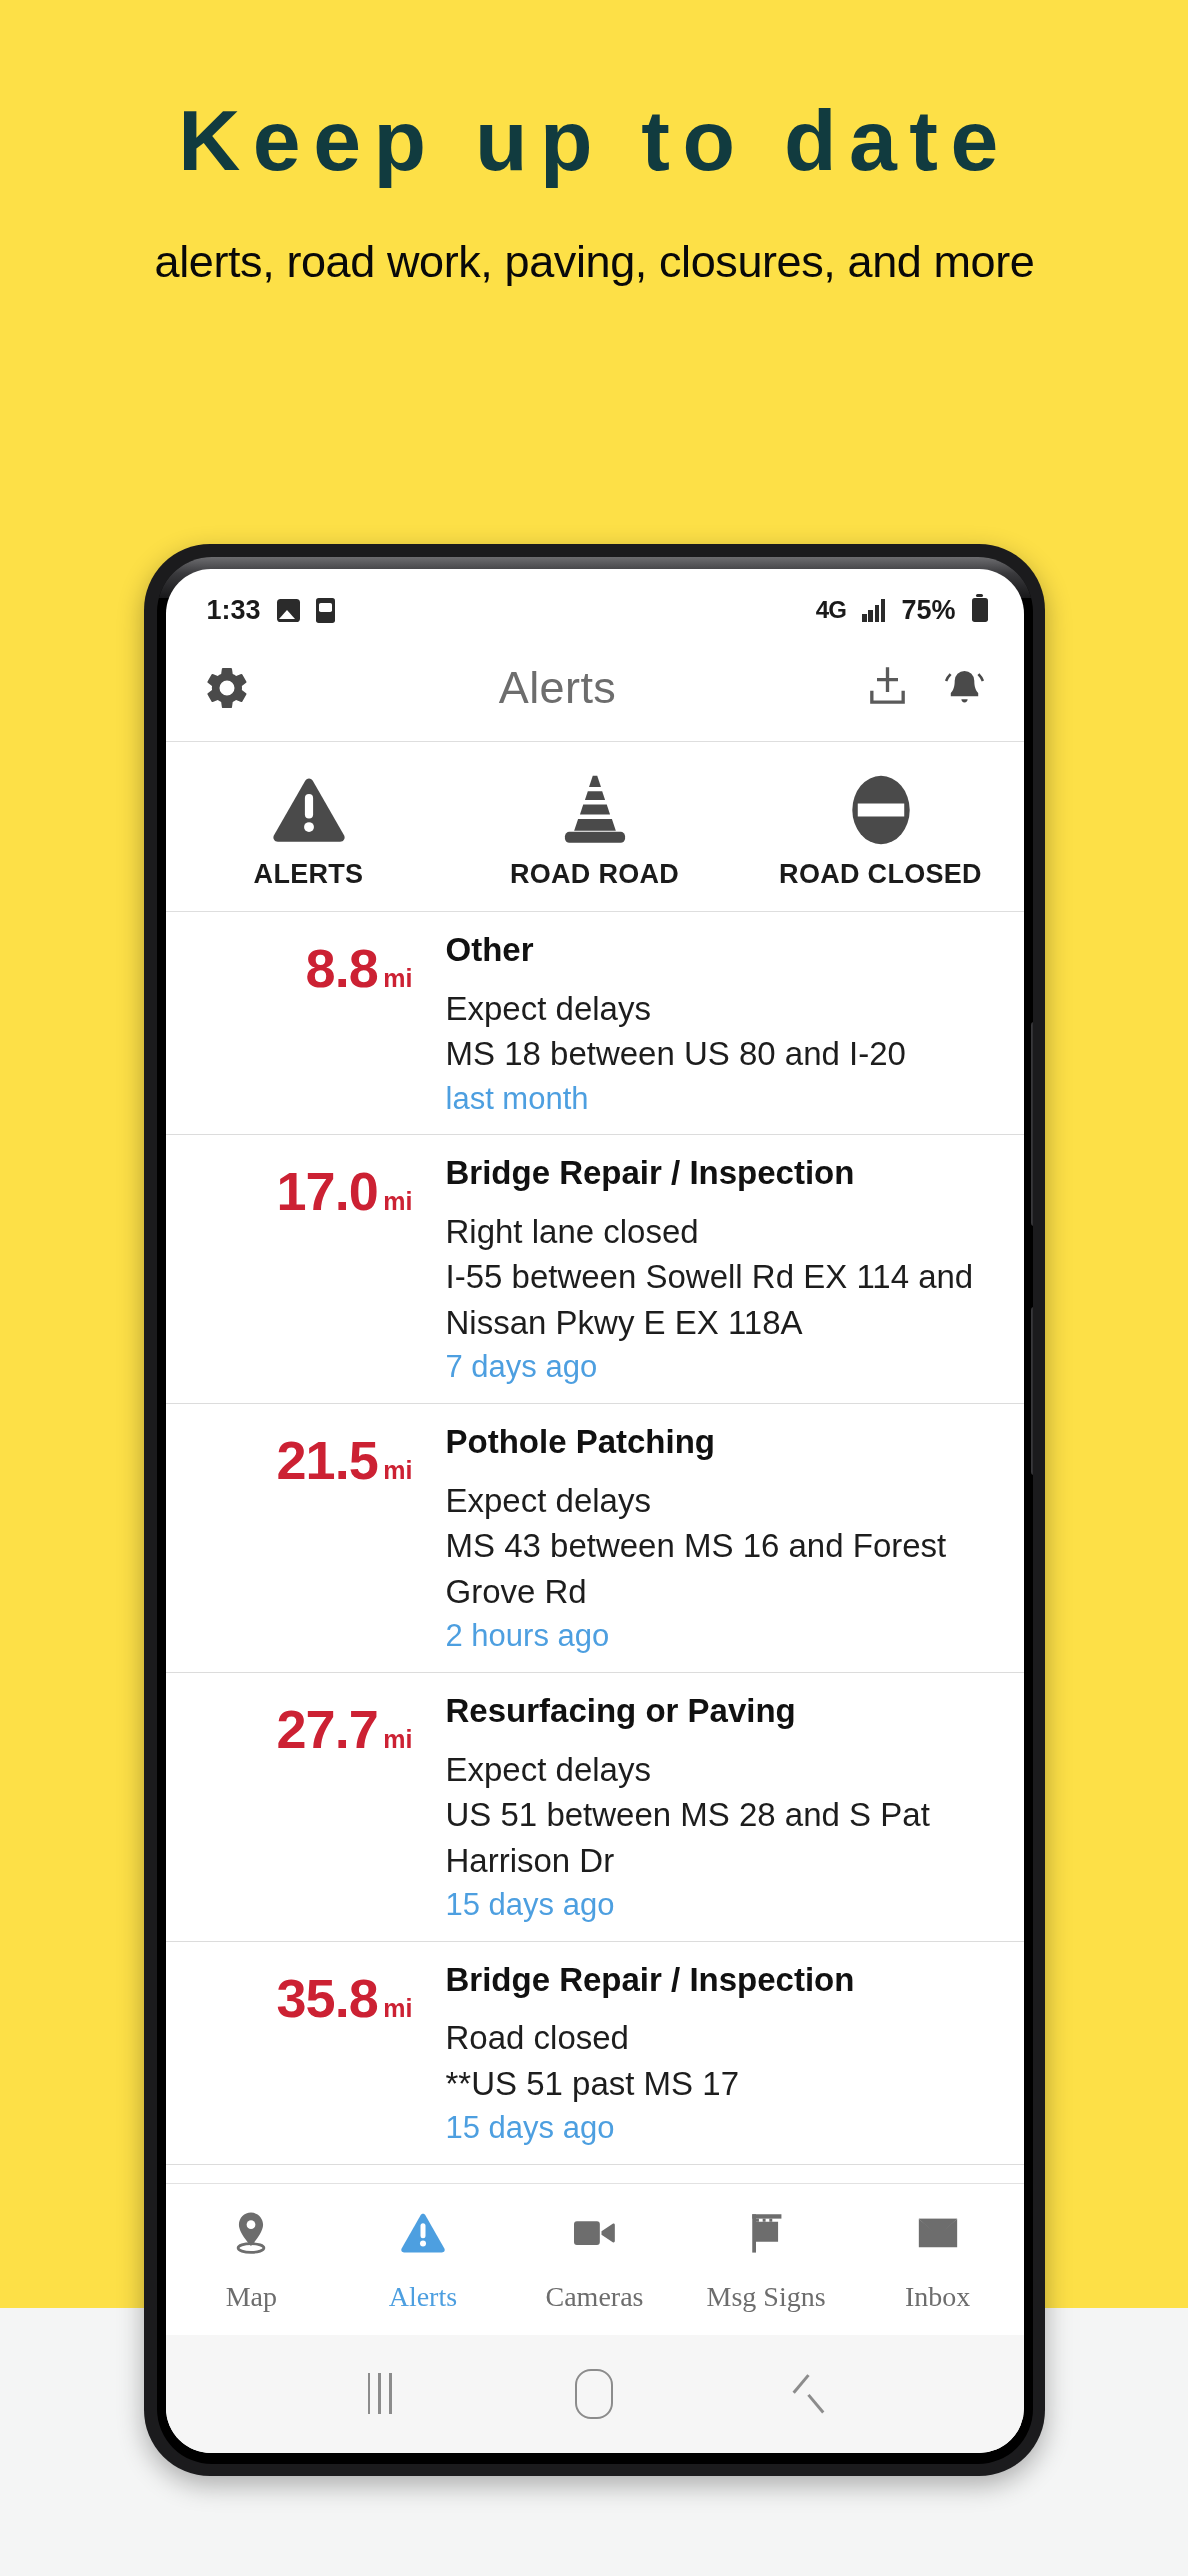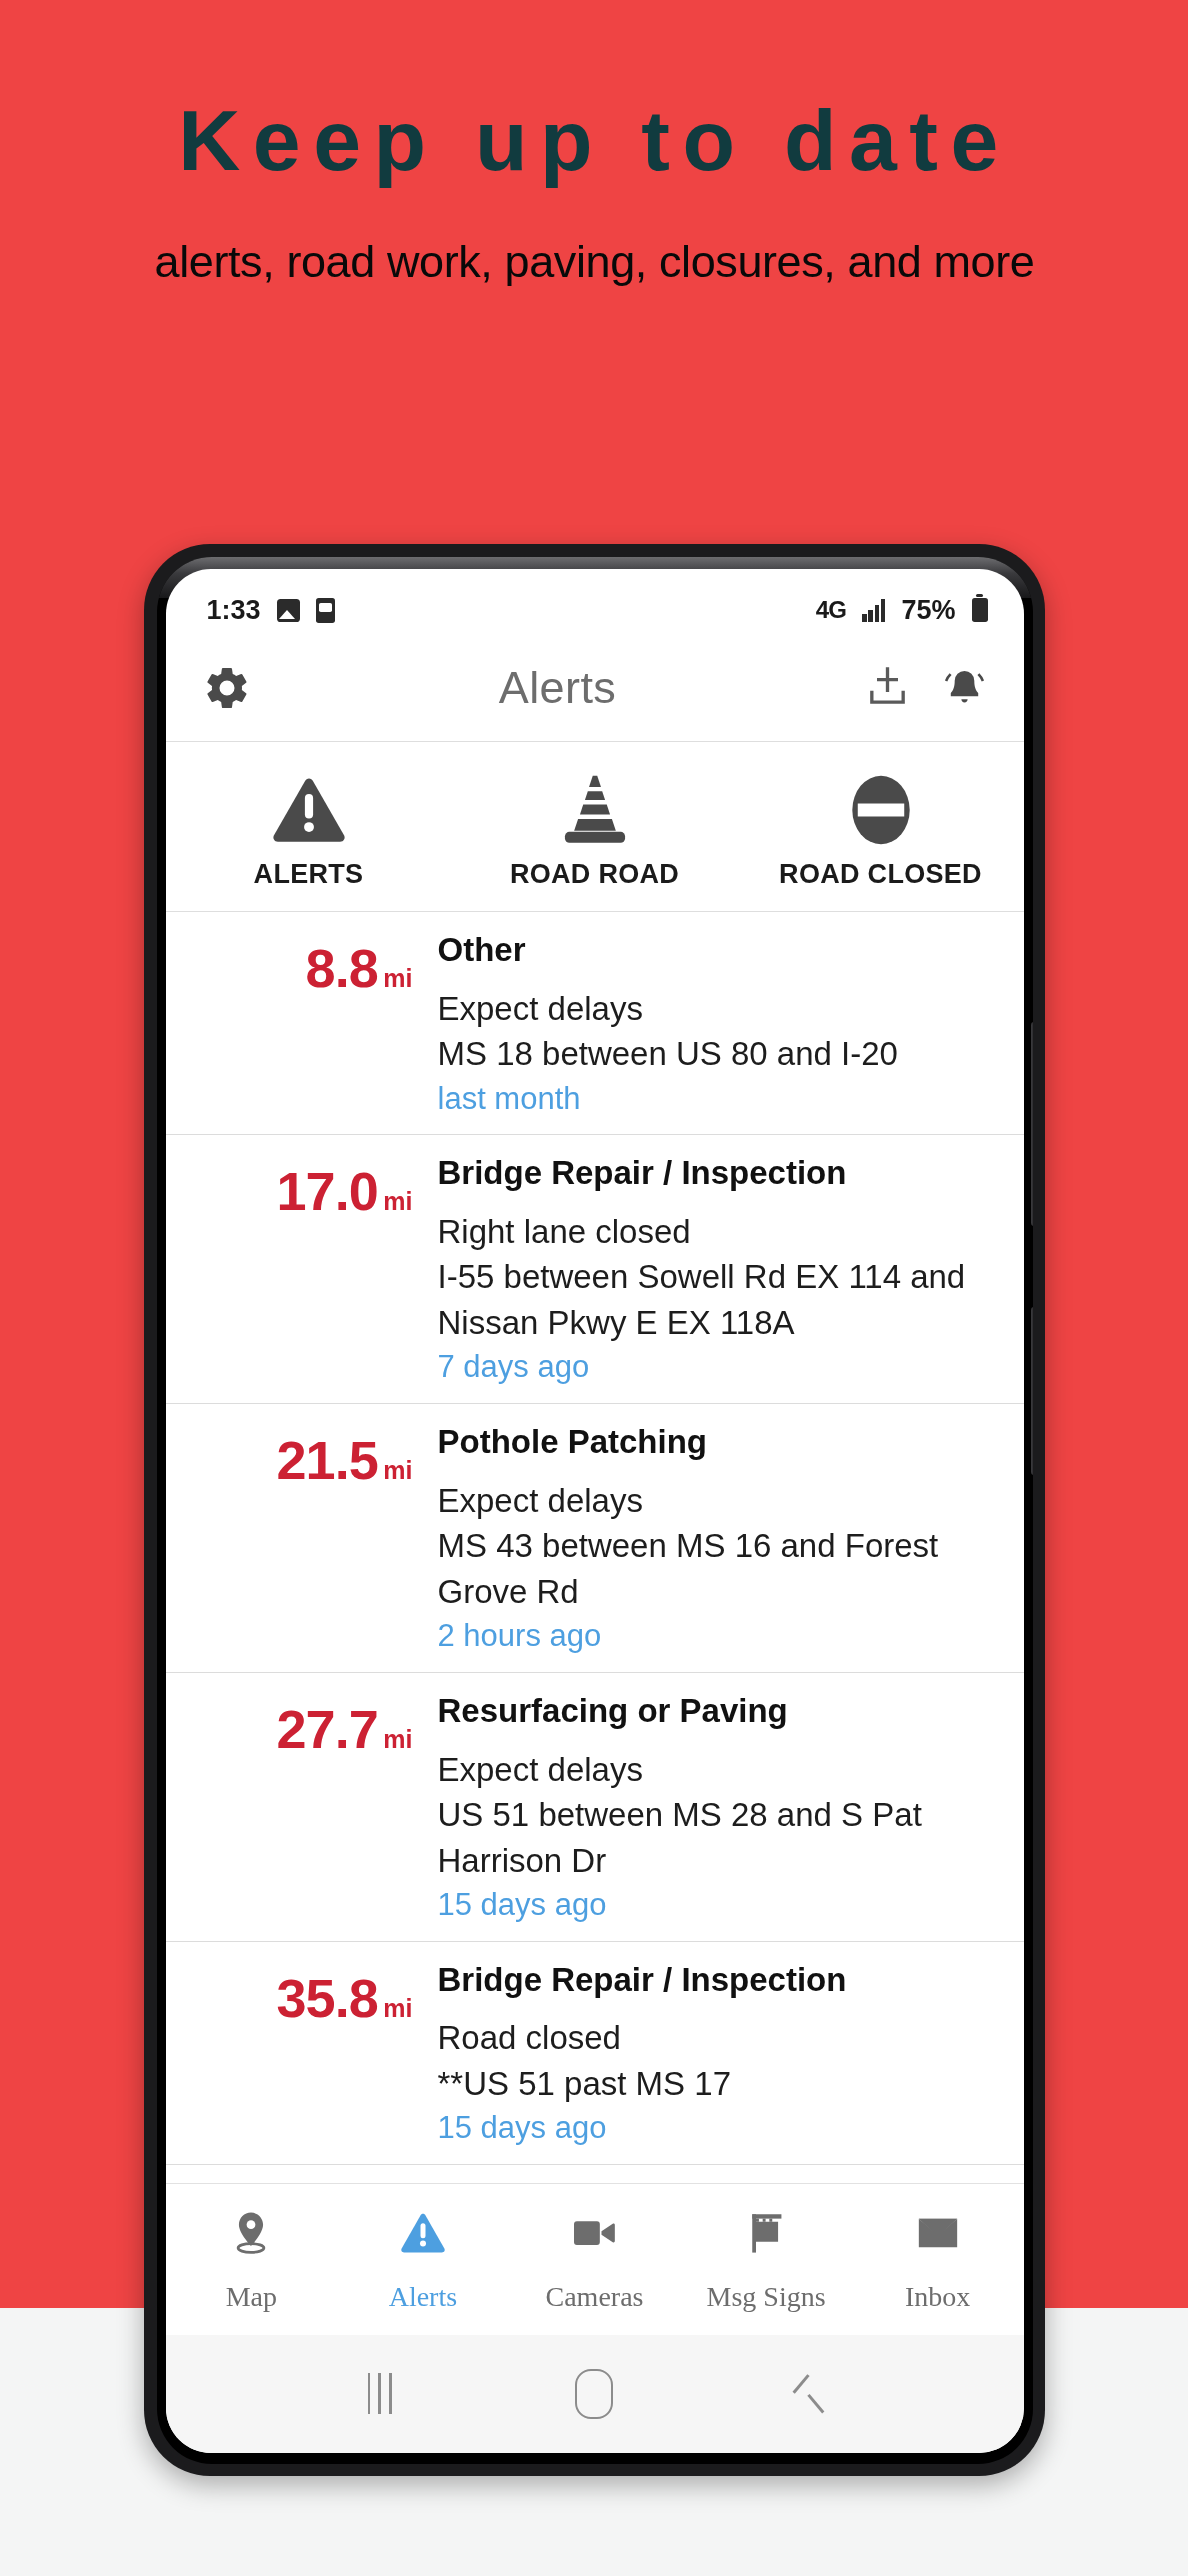--- a/index.html
+++ b/index.html
@@ -2,21 +2,21 @@
 <html style="font-size:14.3px"><head>
 <meta charset="utf-8">
 <style>
   * { margin:0; padding:0; box-sizing:border-box; }
   html,body{
     width:1189px; height:2576px;
     background:#f4f5f5;
     font-family:"Liberation Sans", sans-serif;
     overflow:hidden;
   }
-  .page{ position:relative; width:1189px; height:2308px; background:#ef4444; }
+  .page{ position:relative; width:1189px; height:2308px; background:#fde047; }
 
   
   .promo{ position:absolute; top:0; left:0; width:1189px; padding-top:97px; text-align:center; }
   .promo-title{
     font-size:86px; font-weight:700; letter-spacing:12.5px;
     color:#113b3f; line-height:1.0; white-space:nowrap;
   }
   .promo-sub{
     margin-top:50px; font-size:45px; font-weight:400; color:#090909;
     line-height:1.28; letter-spacing:-0.4px;
@@ -97,21 +97,21 @@
   .cats{
     flex:0 0 170px; display:flex; background:#fff;
     border-bottom:1.8px solid #dedede;
   }
   .cat{ flex:1; display:flex; flex-direction:column; align-items:center; justify-content:center; gap:7.2px; }
   .cat-ico{ height:88px; display:flex; align-items:flex-end; }
   .cat-label{ font-size:27px; font-weight:600; color:#1b1b1b; letter-spacing:0.3px; }
 
   
   .list{ flex:1; overflow:hidden; background:#fff; }
-  .row{ display:flex; padding:16px 23px 14.3px 23px; border-bottom:1.8px solid #dcdcdc; gap:9px; }
+  .row{ display:flex; padding:16px 23px 14.3px 23px; border-bottom:1.8px solid #dcdcdc; gap:17px; }
   .dist{ flex:0 0 240px; text-align:right; padding-top:9px; padding-right:16px;
     color:#cc2133; white-space:nowrap; }
   .dist-num{ font-size:54px; font-weight:700; letter-spacing:-0.9px; }
   .dist-unit{ font-size:25px; font-weight:700; margin-left:5.4px; }
   .info{ flex:1; padding-right:7.2px; }
   .info-type{ font-size:33px; font-weight:700; color:#111; line-height:1.32; }
   .info-status{ font-size:33px; color:#1d1d1d; line-height:1.38; margin-top:14px; }
   .info-loc{ font-size:33px; color:#1d1d1d; line-height:1.38; }
   .info-time{ font-size:31px; color:#4d9fe0; line-height:1.4; }
 

